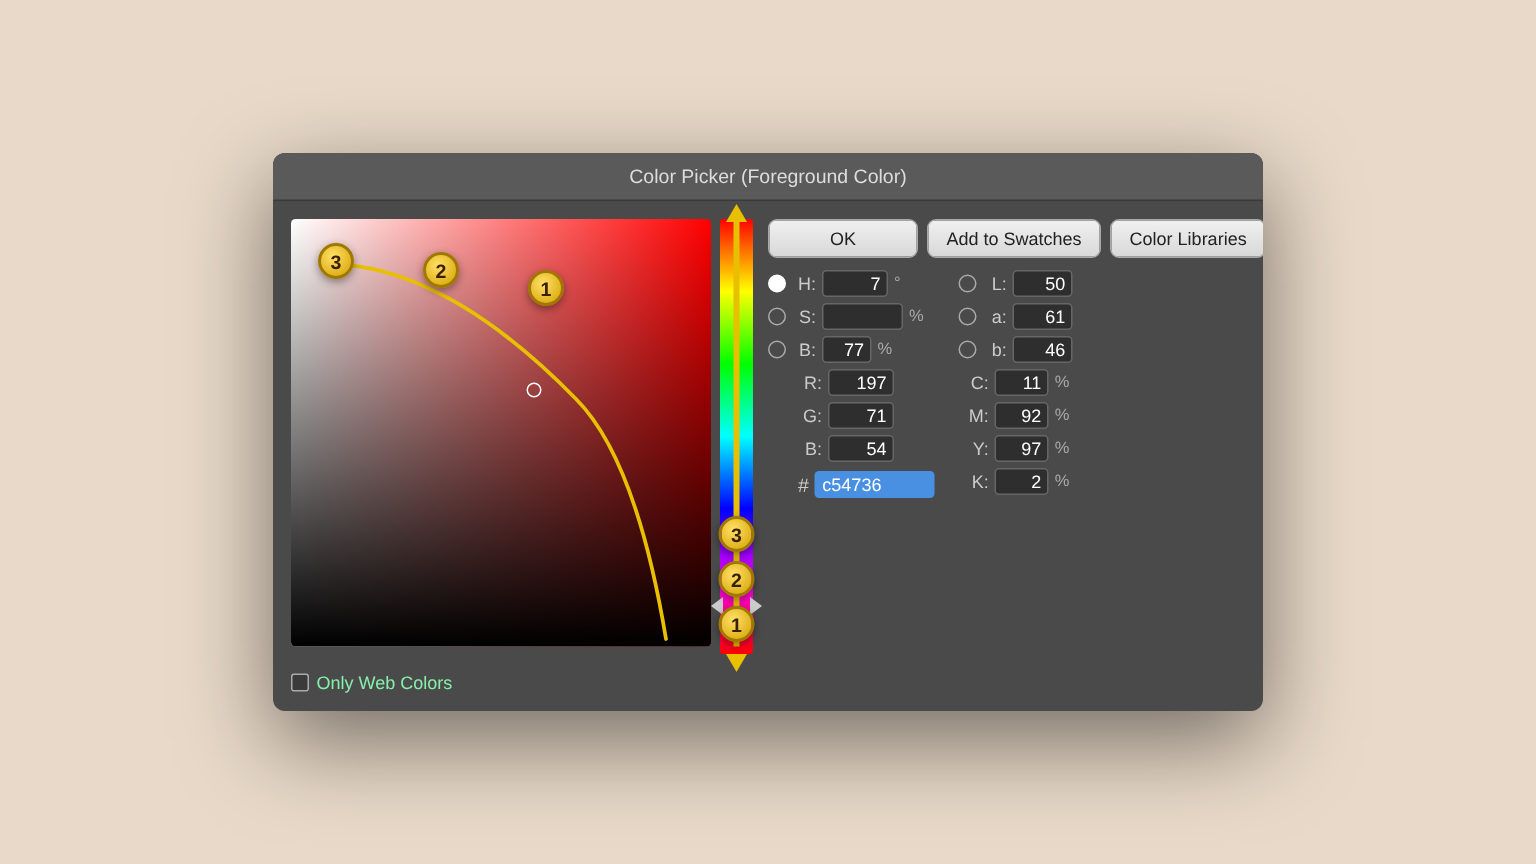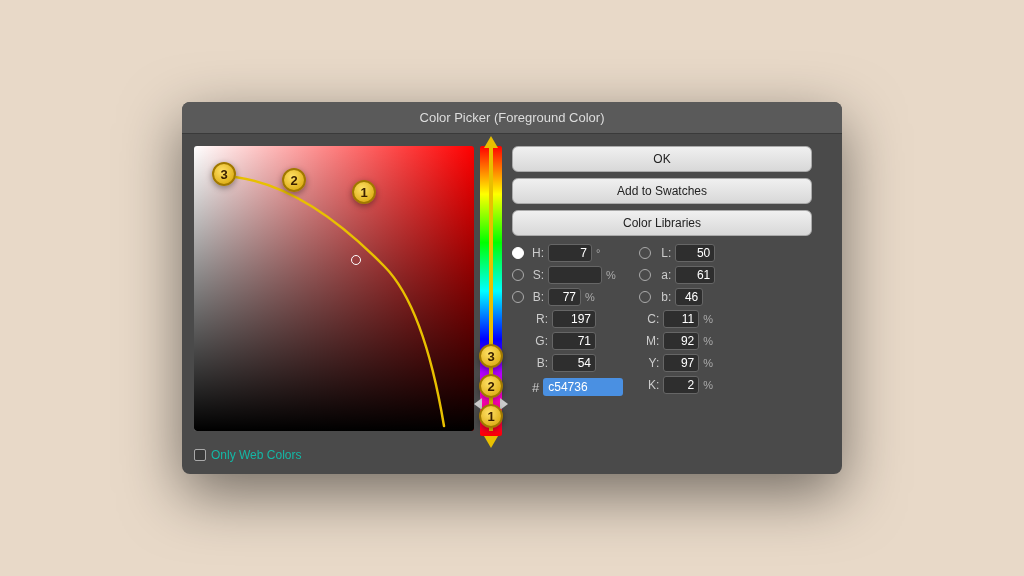--- a/index.html
+++ b/index.html
@@ -154,21 +154,21 @@
     }
     .checkbox-box {
       width: 12px;
       height: 12px;
       border: 1.5px solid #aaa;
       background: #3a3a3a;
       border-radius: 2px;
       flex-shrink: 0;
     }
     .checkbox-label {
-      color: #14b8a6;
+      color: #86efac;
       font-size: 12px;
     }
     
     .annotation {
       position: absolute;
       width: 24px;
       height: 24px;
       border-radius: 50%;
       background: radial-gradient(circle at 40% 35%, #ffe066, #d4a000);
       border: 2px solid #a07800;
@@ -275,21 +275,21 @@
         <div class="checkbox-box"></div>
         <span class="checkbox-label">Only Web Colors</span>
       </div>
     </div>
 
     <div style="display:flex; flex-direction:column; gap:8px; min-width:300px;">
 
       <div style="display:flex; gap:10px; align-items:flex-start;">
 
 
-        <div style="display:flex; flex-direction:column; gap:6px; flex:1;">
+        <div style="display:flex; flex-direction:row; gap:6px; flex:1;">
           <button class="btn" style="min-width:100px;">OK</button>
           <button class="btn" style="min-width:100px; white-space:nowrap;">Add to Swatches</button>
           <button class="btn" style="min-width:100px;">Color Libraries</button>
         </div>
       </div>
 
       <div style="display:flex; gap:16px;">
 
         <div style="display:flex; flex-direction:column; gap:4px;">
 
@@ -349,21 +349,21 @@
 
           <div class="field-row">
             <div class="radio-dot"></div>
             <span class="field-label">a:</span>
             <input class="field-input" type="text" style="width: 40px;" value="61">
           </div>
 
           <div class="field-row">
             <div class="radio-dot"></div>
             <span class="field-label">b:</span>
-            <input class="field-input" type="text" style="width: 28px;" value="46">
+            <input class="field-input" type="text" style="width: 40px;" value="46">
           </div>
 
           <div class="field-row">
             <span class="field-label" style="width:20px;">C:</span>
             <input class="field-input" type="text" style="width: 36px;" value="11">
             <span class="field-unit">%</span>
           </div>
 
           <div class="field-row">
             <span class="field-label" style="width:20px;">M:</span>

